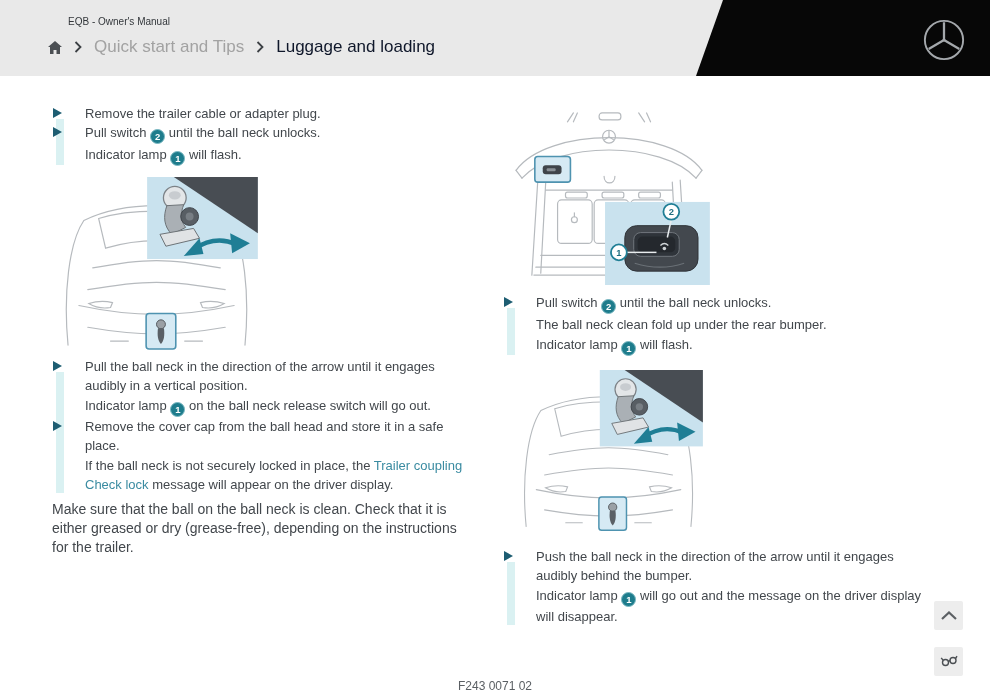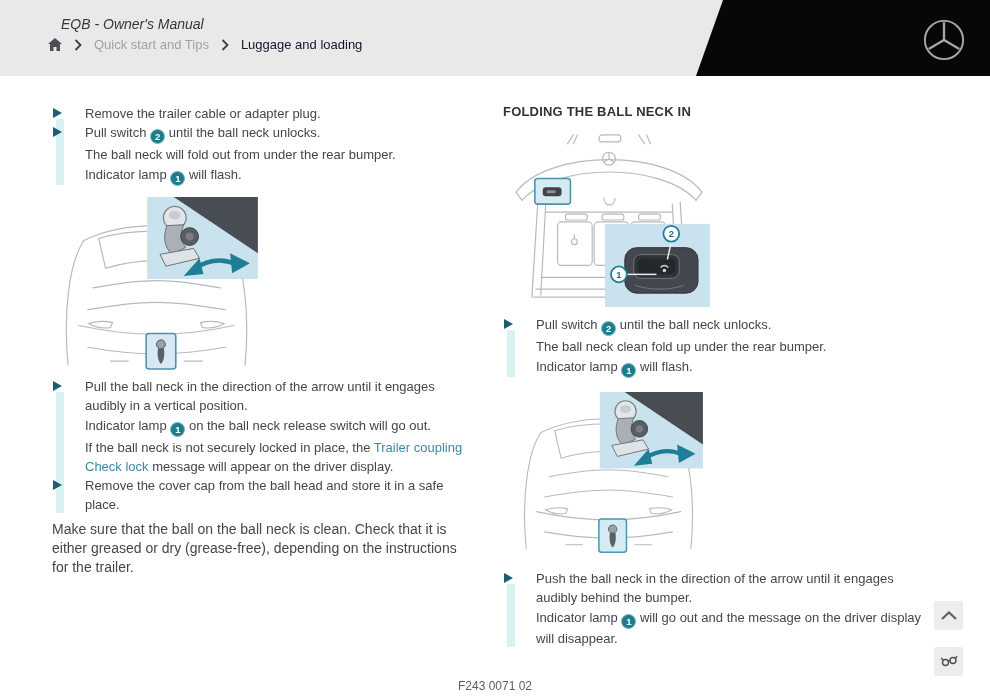--- a/index.html
+++ b/index.html
@@ -3,22 +3,22 @@
 <meta charset="utf-8">
 <style>
   html,body{margin:0;padding:0;}
   body{
     width:990px;height:700px;position:relative;overflow:hidden;
     background:#ffffff;color:#42474c;
     font-family:"Liberation Sans",sans-serif;
   }
   
   .header{position:absolute;left:0;top:0;width:990px;height:76px;background:#e9e9e9;}
-  .header-title{position:absolute;left:61px;top:16px;font-size:14px;color:#33373b;font-style:italic;}
-  .breadcrumb{position:absolute;left:48px;top:37px;display:flex;align-items:center;font-size:13px;}
+  .header-title{position:absolute;left:68px;top:16px;font-size:10px;color:#33373b;}
+  .breadcrumb{position:absolute;left:48px;top:37px;display:flex;align-items:center;font-size:17px;}
   .crumb-sep{margin:0 12px;display:flex;align-items:center;}
   .crumb-muted{color:#a2a2a2;}
   .crumb-current{color:#0f172a;}
   .home-btn{display:flex;align-items:center;cursor:pointer;}
   .wedge{position:absolute;top:0;right:0;width:294px;height:76px;background:#070707;
          -webkit-clip-path:polygon(27px 0,294px 0,294px 76px,0 76px);
          clip-path:polygon(27px 0,294px 0,294px 76px,0 76px);}
   .brand-logo{position:absolute;top:18px;right:24px;}
   
   .col-left{position:absolute;left:52px;top:97px;width:418px;}
@@ -95,23 +95,20 @@
       <span class="tri"></span>
       <span>Remove the trailer cable or adapter plug.</span>
     </p>
     <p class="line step">
       <span class="tri"></span>
       <span>Pull switch</span>
       <span class="num">2</span>
       <span>until the ball neck unlocks.</span>
     </p>
     <p class="line sub">
-      <span>The ball neck will fold out from under the rear bumper.</span>
-    </p>
-    <p class="line sub">
       <span>Indicator lamp</span>
       <span class="num">1</span>
       <span>will flash.</span>
     </p>
   </div>
 
   <svg class="fig1" width="206" height="174" viewBox="0 0 206 176">
     <g stroke="#b6babe" stroke-width="1.2" fill="none" stroke-linecap="round">
       <path d="M13,170 C8,118 14,66 29,44 C70,24 135,24 176,44 C191,66 197,118 192,170"></path>
       <path d="M44,42 C75,32 130,32 161,42 L154,72 C120,62 85,62 51,72 Z"></path>
@@ -145,36 +142,35 @@
     <div class="bar"></div>
     <p class="line step">
       <span class="tri"></span>
       <span>Pull the ball neck in the direction of the arrow until it engages audibly in a vertical position.</span>
     </p>
     <p class="line sub">
       <span>Indicator lamp</span>
       <span class="num">1</span>
       <span>on the ball neck release switch will go out.</span>
     </p>
+    <p class="line step">
+      <span class="tri"></span>
+      <span>Remove the cover cap from the ball head and store it in a safe place.</span>
+    </p>
     <p class="line sub">
       <span>If the ball neck is not securely locked in place, the</span>
       <span class="link">Trailer coupling Check lock</span>
       <span>message will appear on the driver display.</span>
     </p>
-    <p class="line step">
-      <span class="tri"></span>
-      <span>Remove the cover cap from the ball head and store it in a safe place.</span>
-    </p>
   </div>
 
   <p class="note">Make sure that the ball on the ball neck is clean. Check that it is either greased or dry (grease-free), depending on the instructions for the trailer.</p>
 </div>
 
 <div class="col-right">
-  <h2 class="rc-heading">FOLDING THE BALL NECK IN</h2>
 
   <svg class="fig2" width="204" height="178" viewBox="0 0 204 180">
     <g stroke="#b6babe" stroke-width="1.2" fill="none" stroke-linecap="round">
       <path d="M8,64 C40,20 164,20 196,64"></path>
       <path d="M14,72 C48,34 156,34 190,72"></path>
       <path d="M8,64 L14,72 M196,64 L190,72"></path>
       <rect x="92" y="6" width="22" height="7" rx="3"></rect>
       <path d="M60,15 l6,-9 M66,15 l4,-9 M138,15 l-6,-9 M144,15 l-4,-9"></path>
       <path d="M97,70 c0,9 11,9 11,0"></path>
       <path d="M30,74 L24,170 M38,76 L33,168"></path>

